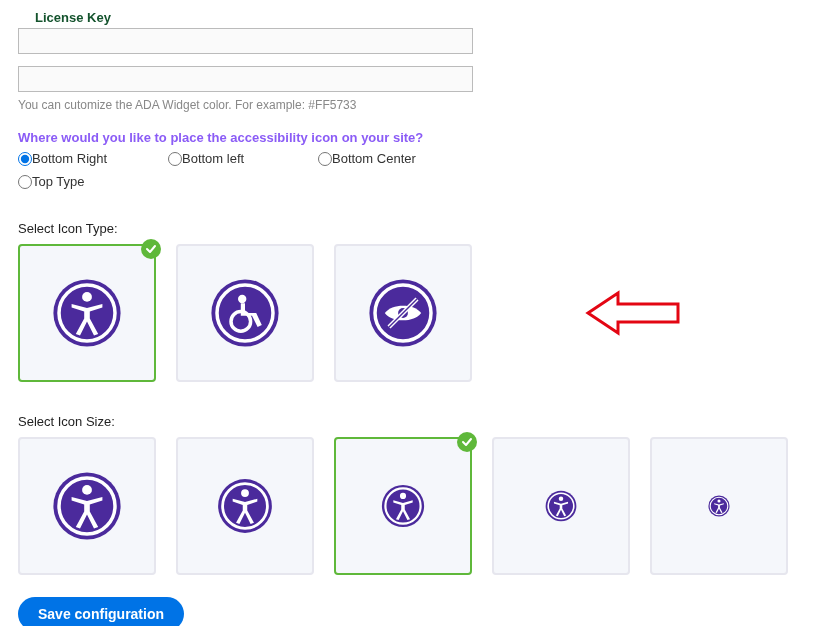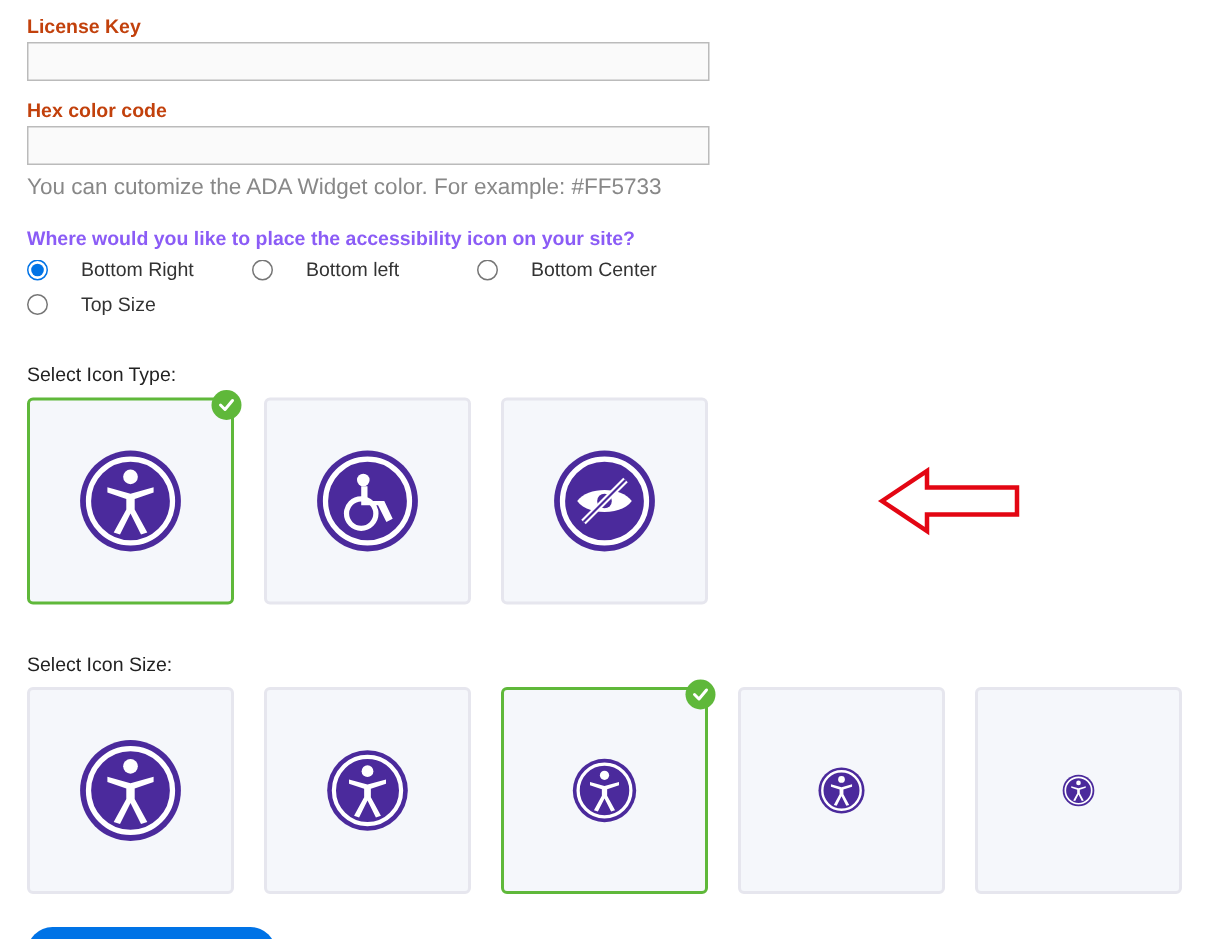--- a/index.html
+++ b/index.html
@@ -6,54 +6,55 @@
     body {
       font-family: "Segoe UI", Arial, sans-serif;
       font-size: 13px;
       color: #333;
       background: #fff;
       padding: 10px 18px 18px 18px;
       width: 813px;
     }
     .field-label {
       font-weight: 600;
-      color: #c2410c;
+      color: #14532d;
       margin-bottom: 3px;
       display: block;
+      margin-left: 17px;
     }
     .text-input {
       width: 455px;
       height: 26px;
       border: 1px solid #bbb;
       background: #fafafa;
       padding: 3px 6px;
       font-size: 13px;
     }
     .field { margin-bottom: 12px; }
     .help-text {
       color: #888;
-      font-size: 15px;
+      font-size: 12px;
       margin-top: 6px;
     }
     .question {
       font-weight: 600;
       color: #8b5cf6;
       margin-top: 18px;
       margin-bottom: 6px;
     }
     .radio-grid {
       display: grid;
       grid-template-columns: 150px 150px 150px;
       row-gap: 8px;
       column-gap: 0;
     }
     .radio-item {
       display: flex;
       align-items: center;
-      gap: 22px;
+      gap: 0;
       font-size: 13px;
       color: #333;
     }
     .radio-item input[type=radio] {
       width: 14px; height: 14px;
       accent-color: #0073e6;
     }
     .section-label {
       font-weight: 400;
       color: #222;
@@ -156,21 +157,20 @@
 </svg>
 
 
 <div class="field">
   <label class="field-label">License Key</label>
   <input type="text" class="text-input" value="" style="">
 </div>
 
 
 <div class="field">
-  <label class="field-label">Hex color code</label>
   <input type="text" class="text-input" value="" style="">
   <div class="help-text">You can cutomize the ADA Widget color. For example: #FF5733</div>
 </div>
 
 
 <div class="question">Where would you like to place the accessibility icon on your site?</div>
 <div class="radio-grid" id="radio-grid">
     <label class="radio-item">
       <input type="radio" name="placement" checked="" style="">
       <span>Bottom Right</span>
@@ -178,21 +178,21 @@
     <label class="radio-item">
       <input type="radio" name="placement" style="">
       <span>Bottom left</span>
     </label>
     <label class="radio-item">
       <input type="radio" name="placement" style="">
       <span>Bottom Center</span>
     </label>
     <label class="radio-item">
       <input type="radio" name="placement" style="">
-      <span>Top Size</span>
+      <span>Top Type</span>
     </label>
   </div>
 
 
 <div class="section-label">Select Icon Type:</div>
 <div class="card-row" id="icon-type-row">
 
   <div class="card selected">
       <svg width="70" height="70">
         <use href="#sym-accessibility-person"></use>

